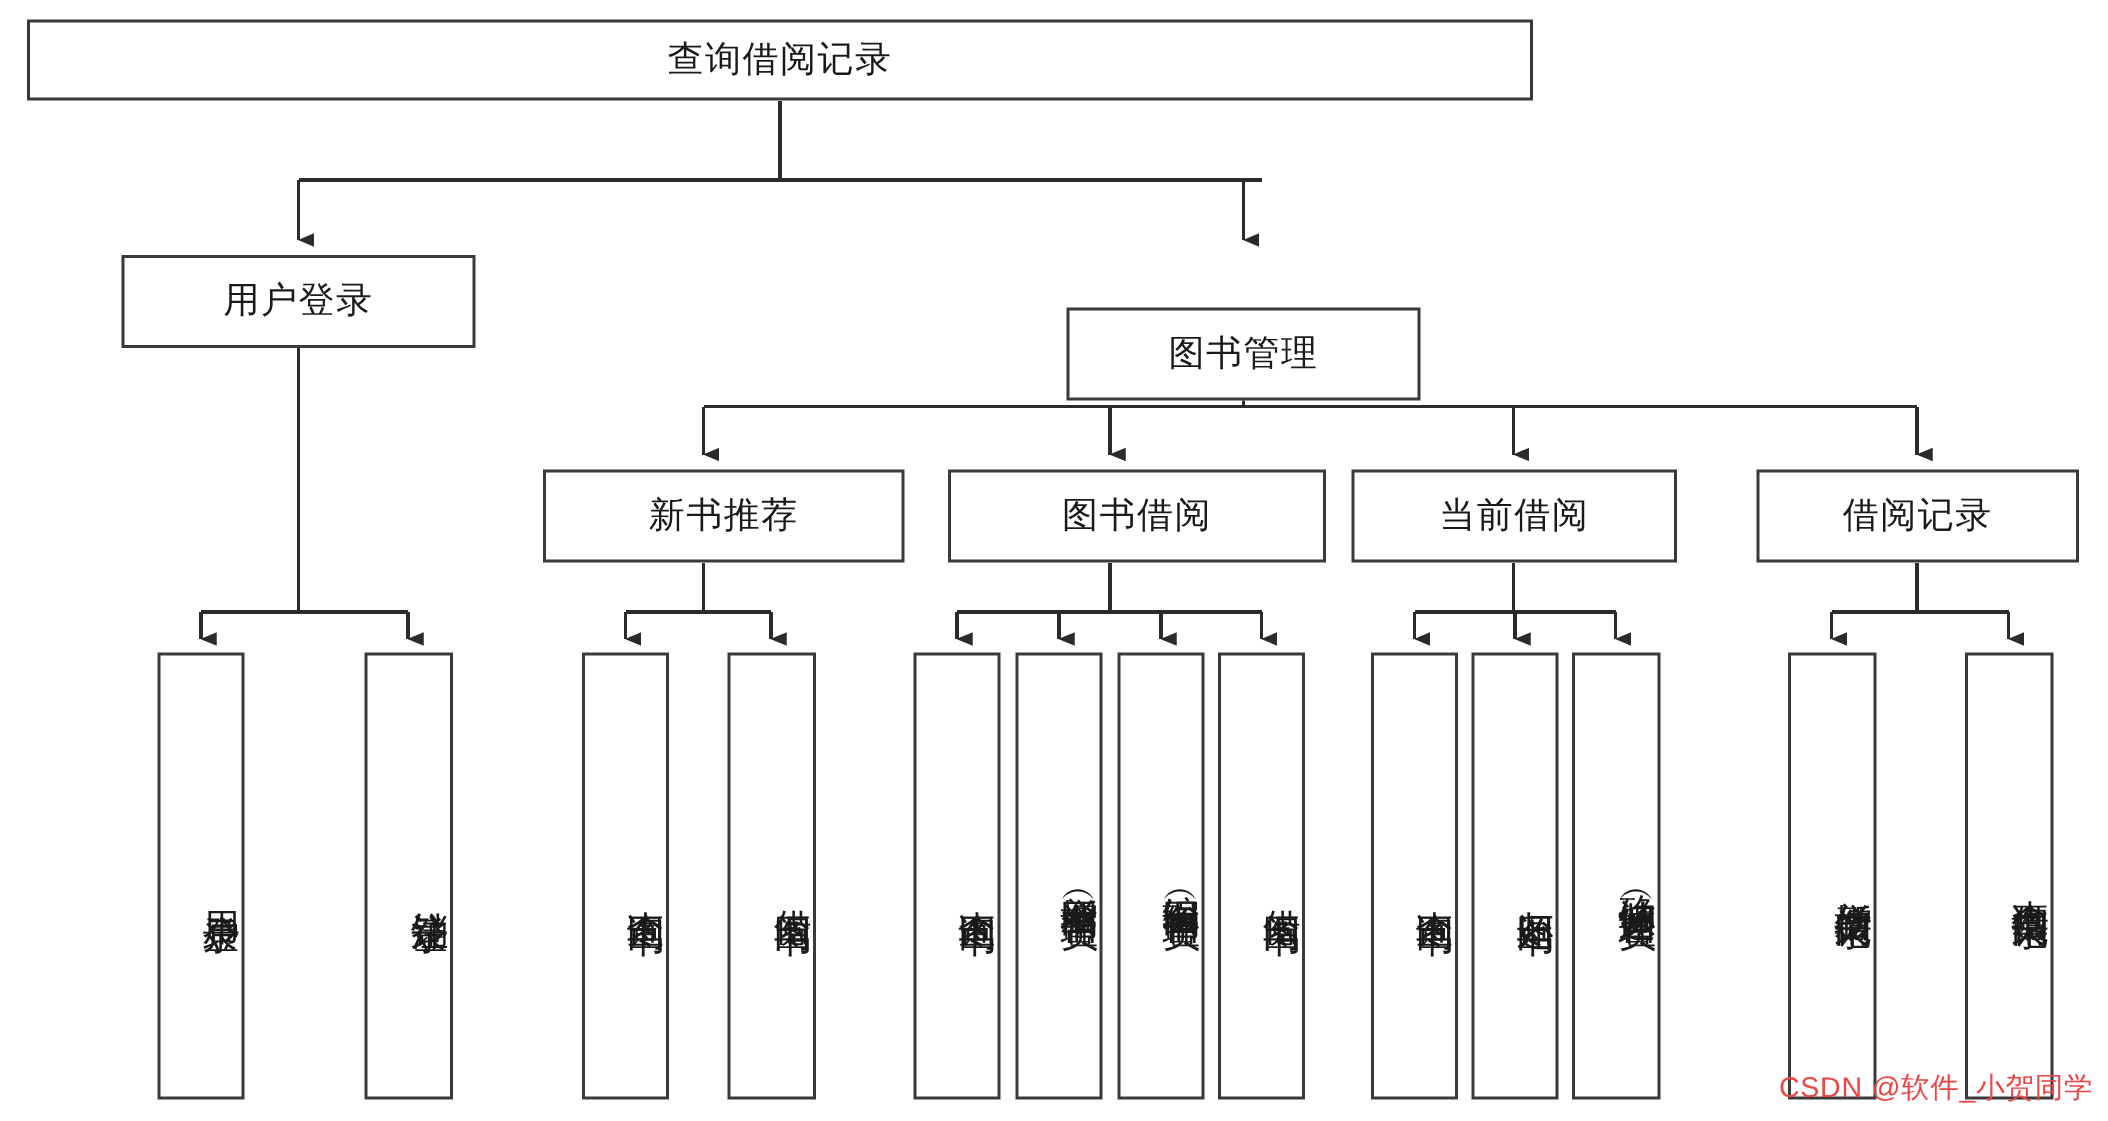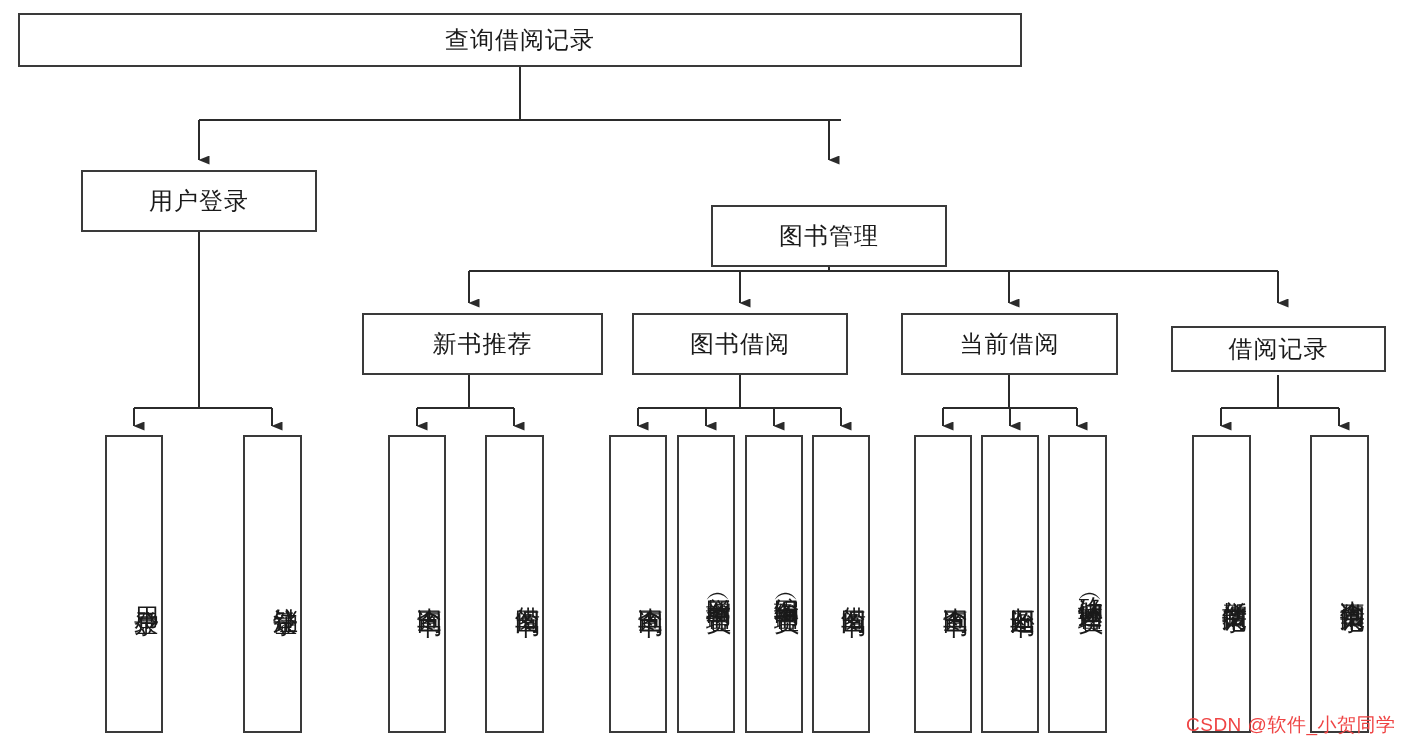--- a/index.html
+++ b/index.html
@@ -130,29 +130,29 @@
   </div>
 
   <div class="node horiz" style="left:711px; top:170px; width:236px; height:62px;margin-top:35px;">
     <span class="node-label">图书管理</span>
   </div>
 
   <div class="node horiz" style="left:362px; top:313px; width:241px; height:62px;">
     <span class="node-label">新书推荐</span>
   </div>
 
-  <div class="node horiz" style="left:632px; top:313px; width:216px; height:62px;">
+  <div class="node horiz" style="left:632px; top:313px; width:252px; height:62px;">
     <span class="node-label">图书借阅</span>
   </div>
 
   <div class="node horiz" style="left:901px; top:313px; width:217px; height:62px;">
     <span class="node-label">当前借阅</span>
   </div>
 
-  <div class="node horiz" style="left:1171px; top:326px; width:215px; height:46px;">
+  <div class="node horiz" style="left:1171px; top:313px; width:215px; height:62px;">
     <span class="node-label">借阅记录</span>
   </div>
 
   <div class="node vert" style="left:105px; top:435px; width:58px; height:298px;">
     <span class="node-label">用户登录</span>
   </div>
 
   <div class="node vert" style="left:243px; top:435px; width:59px; height:298px;">
     <span class="node-label">注销登录</span>
   </div>

